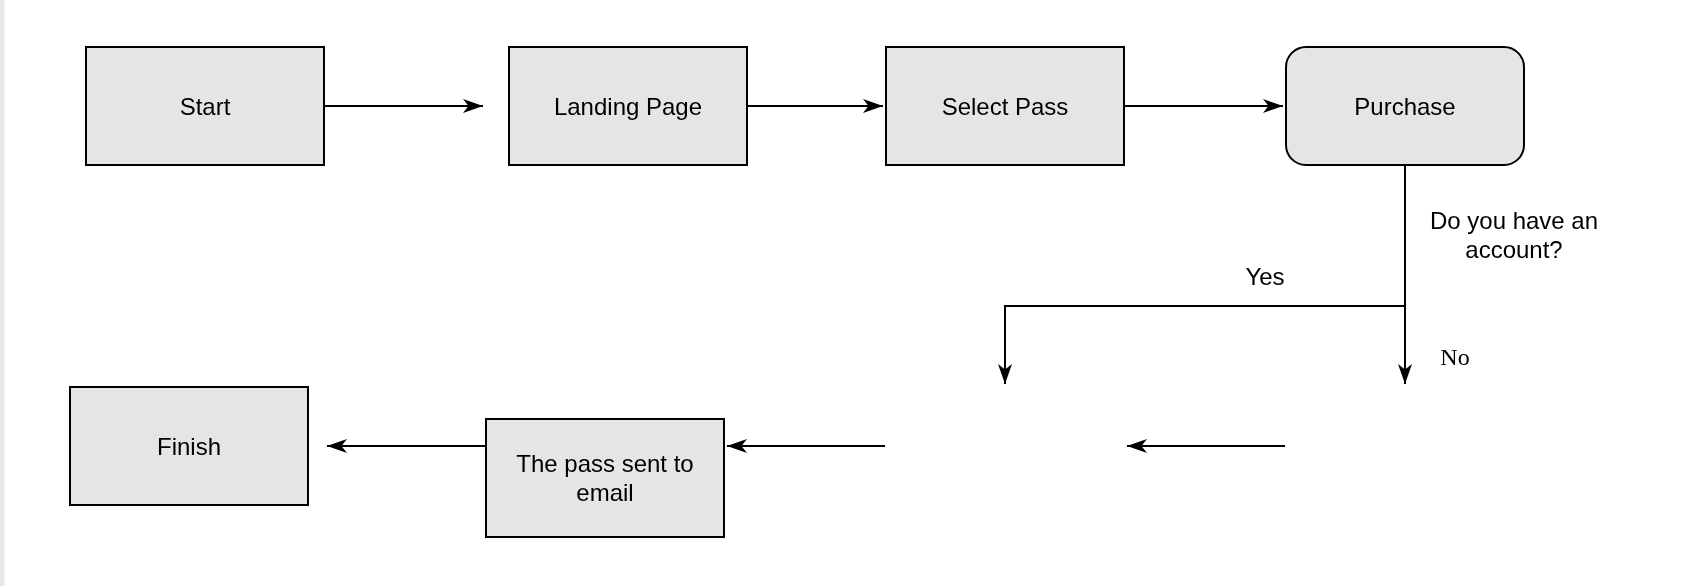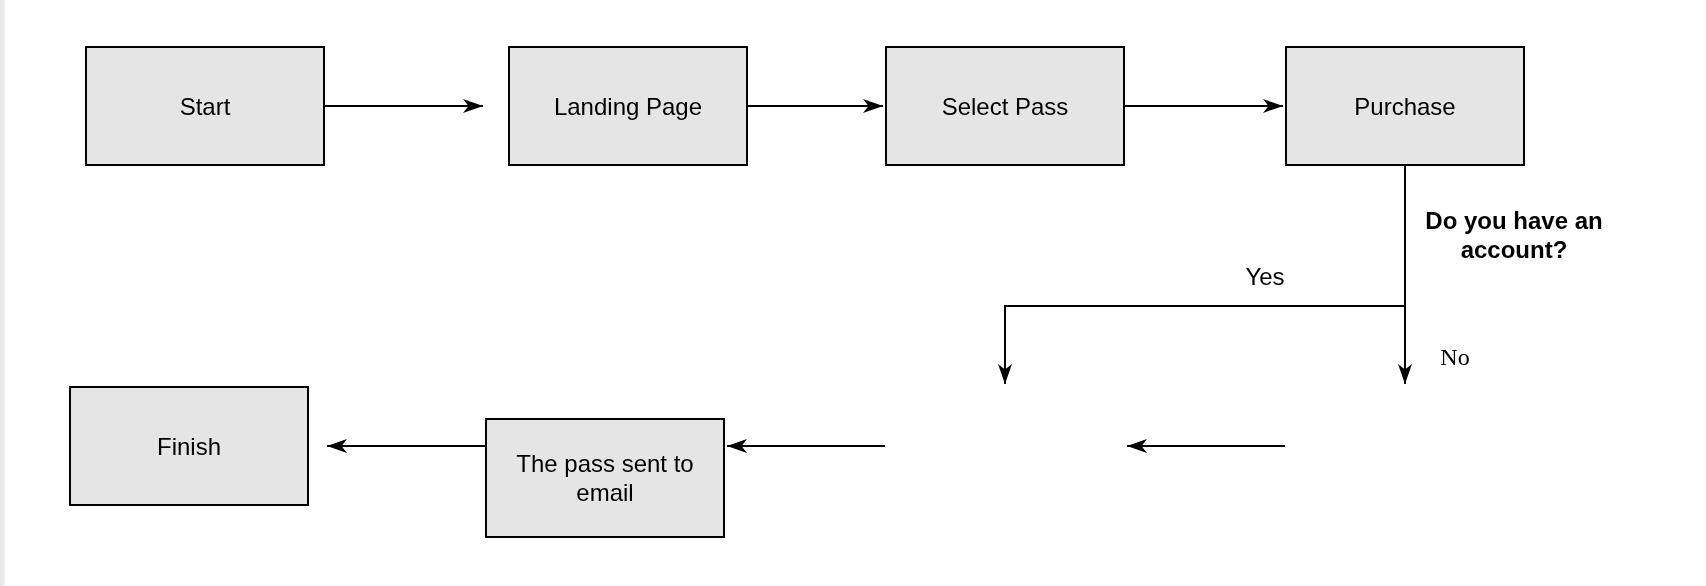--- a/index.html
+++ b/index.html
@@ -45,36 +45,36 @@
     cursor: default;
   }
   .node .node-label {
     display: block;
     max-width: 200px;
   }
   
   .node-start       { left: 85px;   top: 46px;  }
   .node-landing     { left: 485px;  top: 46px; margin-left: 23px;  }
   .node-select-pass { left: 885px;  top: 46px;  }
-  .node-purchase    { left: 1285px; top: 46px;  }
+  .node-purchase    { left: 1285px; top: 46px; border-radius: 21px;  }
   
   .node-finish      { left: 69px;   top: 386px; }
   .node-pass-email  { left: 485px;  top: 386px; margin-top: 32px; }
   .node-payment     { left: 885px;  top: 386px; }
   .node-register    { left: 1285px; top: 386px; }
 
   .edge-label {
     position: absolute;
     color: #000000;
     font-size: 24px;
     line-height: 29px;
     text-align: center;
     background: #ffffff;
   }
-  .label-question { left: 1414px; top: 206px; width: 200px; font-weight: bold; }
+  .label-question { left: 1414px; top: 206px; width: 200px; }
   .label-yes      { left: 1230px; top: 262px; width: 70px;  }
   .label-no       { left: 1420px; top: 343px; width: 70px; font-family: Liberation Serif, serif;  }
 </style>
 </head>
 <body>
 
 <div class="canvas">
 
   <svg class="edge-layer" viewBox="0 0 1706 586">
     <defs>

